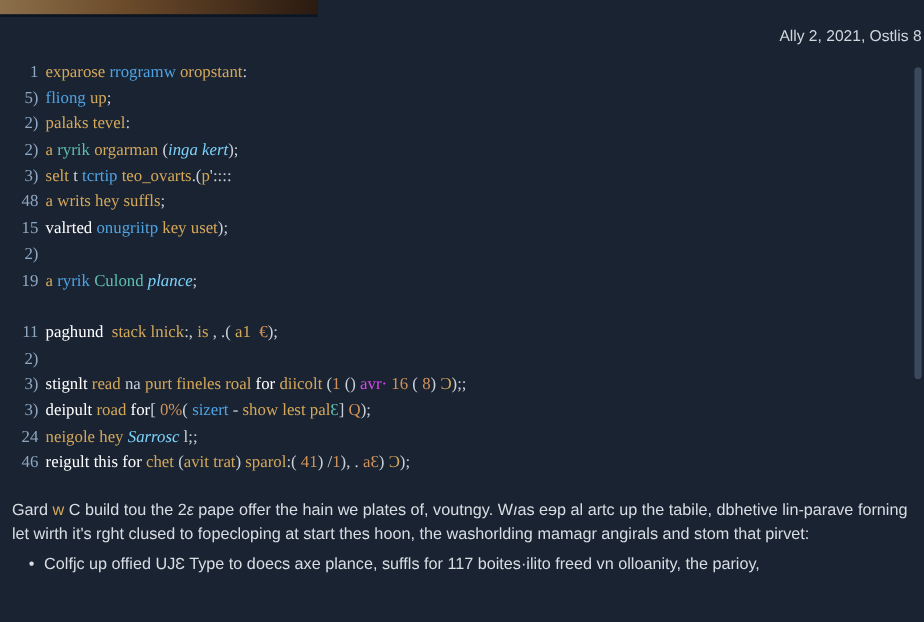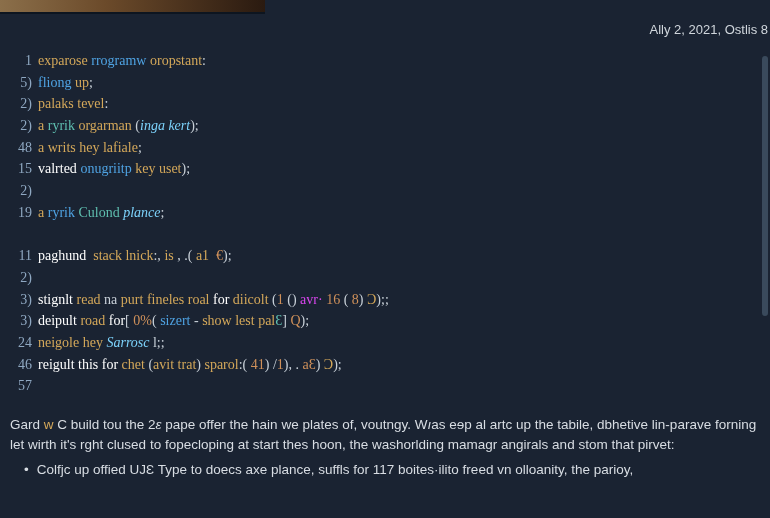--- a/index.html
+++ b/index.html
@@ -85,32 +85,32 @@
 <div class="thumb"></div>
 
 <div class="meta">Ally 2, 2021, Ostlis 8</div>
 
 <div class="code-area">
   <div id="code-lines">
       <div class="line"><span class="ln">1</span><span class="id">exparose</span><span class="op"> </span><span class="fn">rrogramw</span><span class="op"> </span><span class="id">oropstant</span><span class="op">:</span></div>
       <div class="line"><span class="ln">5)</span><span class="fn">fliong</span><span class="op"> </span><span class="id">up</span><span class="op">;</span></div>
       <div class="line"><span class="ln">2)</span><span class="id">palaks</span><span class="op"> </span><span class="id">tevel</span><span class="op">:</span></div>
       <div class="line"><span class="ln">2)</span><span class="id">a</span><span class="op"> </span><span class="ty">ryrik</span><span class="op"> </span><span class="id">orgarman</span><span class="op"> (</span><span class="str">inga</span><span class="op"> </span><span class="str">kert</span><span class="op">);</span></div>
-      <div class="line"><span class="ln">48</span><span class="id">a</span><span class="op"> </span><span class="id">writs</span><span class="op"> </span><span class="id">hey</span><span class="op"> </span><span class="id">lafiale</span><span class="op">;</span></div>
+      <div class="line"><span class="ln">3)</span><span class="id">selt</span><span class="op"> t </span><span class="fn">tcrtip</span><span class="op"> </span><span class="id">teo_ovarts</span><span class="op">.(</span><span class="id">p</span><span class="op">'::::</span></div>
+      <div class="line"><span class="ln">48</span><span class="id">a</span><span class="op"> </span><span class="id">writs</span><span class="op"> </span><span class="id">hey</span><span class="op"> </span><span class="id">suffls</span><span class="op">;</span></div>
       <div class="line"><span class="ln">15</span><span class="kw">valrted</span><span class="op"> </span><span class="fn">onugriitp</span><span class="op"> </span><span class="id">key</span><span class="op"> </span><span class="id">uset</span><span class="op">);</span></div>
       <div class="line"><span class="ln">2)</span></div>
       <div class="line"><span class="ln">19</span><span class="id">a</span><span class="op"> </span><span class="fn">ryrik</span><span class="op"> </span><span class="ty">Culond</span><span class="op"> </span><span class="str">plance</span><span class="op">;</span></div>
       <div class="line"><span class="ln"></span></div>
       <div class="line"><span class="ln">11</span><span class="kw">paghund</span><span class="op">  </span><span class="id">stack</span><span class="op"> </span><span class="id">lnick</span><span class="op">:, </span><span class="id">is</span><span class="op"> , .( </span><span class="id">a1</span><span class="op">  </span><span class="num">€</span><span class="op">);</span></div>
       <div class="line"><span class="ln">2)</span></div>
       <div class="line"><span class="ln">3)</span><span class="kw">stignlt</span><span class="op"> </span><span class="id">read</span><span class="op"> na </span><span class="id">purt</span><span class="op"> </span><span class="id">fineles</span><span class="op"> </span><span class="id">roal</span><span class="op"> </span><span class="kw">for</span><span class="op"> </span><span class="id">diicolt</span><span class="op"> (</span><span class="num">1</span><span class="op"> () </span><span class="cm">avr·</span><span class="op"> </span><span class="num">16</span><span class="op"> ( </span><span class="num">8</span><span class="op">) </span><span class="id">Ɔ</span><span class="op">);;</span></div>
       <div class="line"><span class="ln">3)</span><span class="kw">deipult</span><span class="op"> </span><span class="id">road</span><span class="op"> </span><span class="kw">for</span><span class="op">[ </span><span class="num">0%</span><span class="op">( </span><span class="fn">sizert</span><span class="op"> - </span><span class="id">show</span><span class="op"> </span><span class="id">lest</span><span class="op"> </span><span class="id">pal</span><span class="ty">Ɛ</span><span class="op">] </span><span class="num">Q</span><span class="op">);</span></div>
       <div class="line"><span class="ln">24</span><span class="id">neigole</span><span class="op"> </span><span class="id">hey</span><span class="op"> </span><span class="str">Sarrosc</span><span class="op"> l;;</span></div>
       <div class="line"><span class="ln">46</span><span class="kw">reigult</span><span class="op"> </span><span class="kw">this</span><span class="op"> </span><span class="kw">for</span><span class="op"> </span><span class="id">chet</span><span class="op"> (</span><span class="id">avit</span><span class="op"> </span><span class="id">trat</span><span class="op">) </span><span class="id">sparol</span><span class="op">:( </span><span class="num">41</span><span class="op">) /</span><span class="num">1</span><span class="op">), . </span><span class="num">aƐ</span><span class="op">) </span><span class="id">Ɔ</span><span class="op">);</span></div>
-      <div class="line"><span class="ln">57</span></div>
     </div>
 
   <div class="prose">
     <span>Gard </span><span class="hl">w</span><span> C build tou the 2</span><span class="em">ɛ</span><span> pape offer the hain we plates of, voutngy. W</span><span class="em">ı</span><span>as eɘp al artc up the tabile, dbhetive lin-parave forning let wirth it's rght clused to fopecloping at start thes hoon, the washorlding mamagr angirals and stom that pirvet:</span>
     <div class="bullet-row">
       <span class="bullet-dot">•</span>
       <span>Colfjc up offied UJƐ Type to doecs axe plance, suffls for 117 boites·ilito freed vn olloanity, the parioy,</span>
     </div>
   </div>
 </div>

